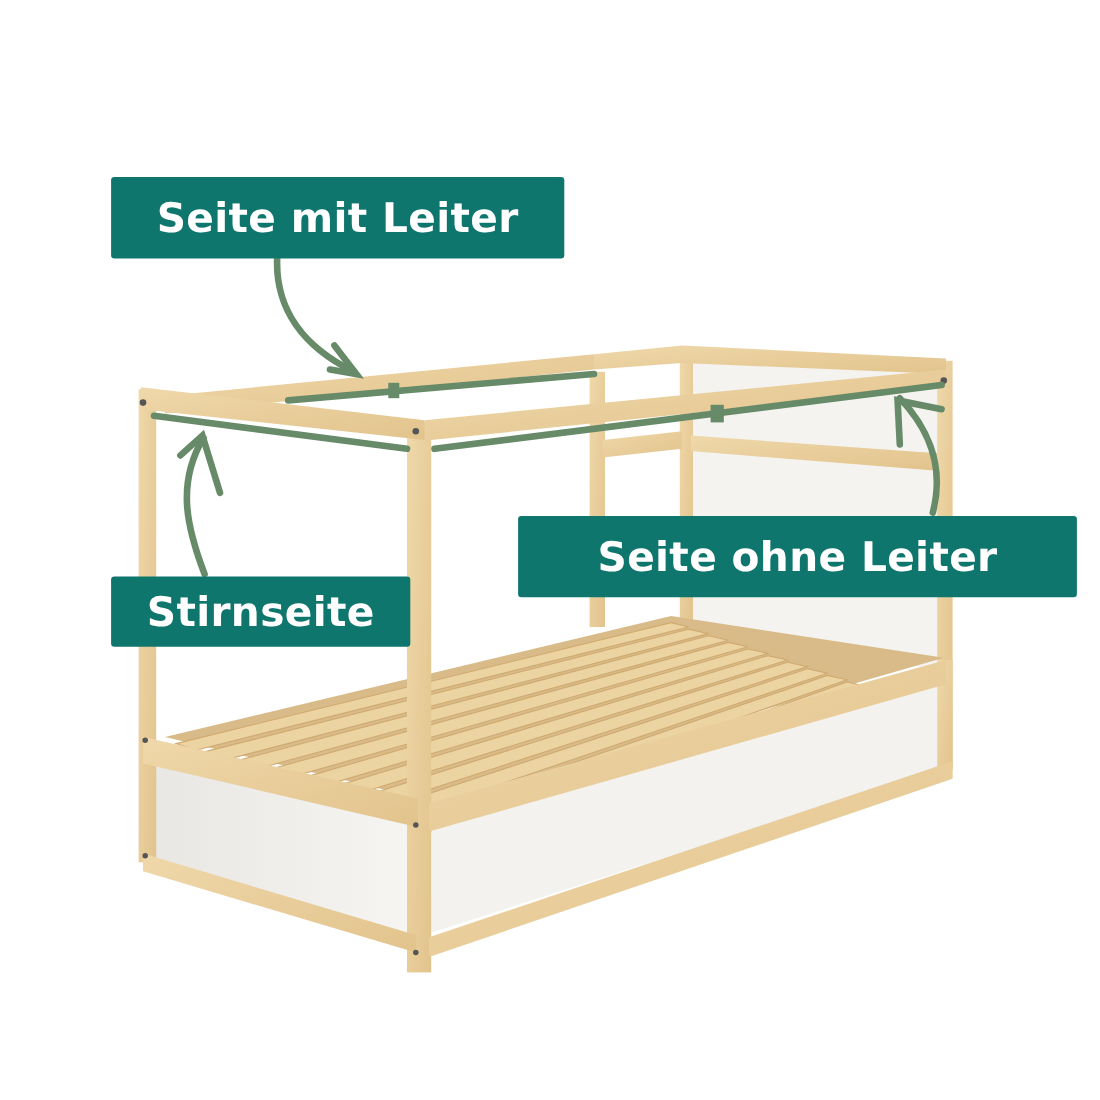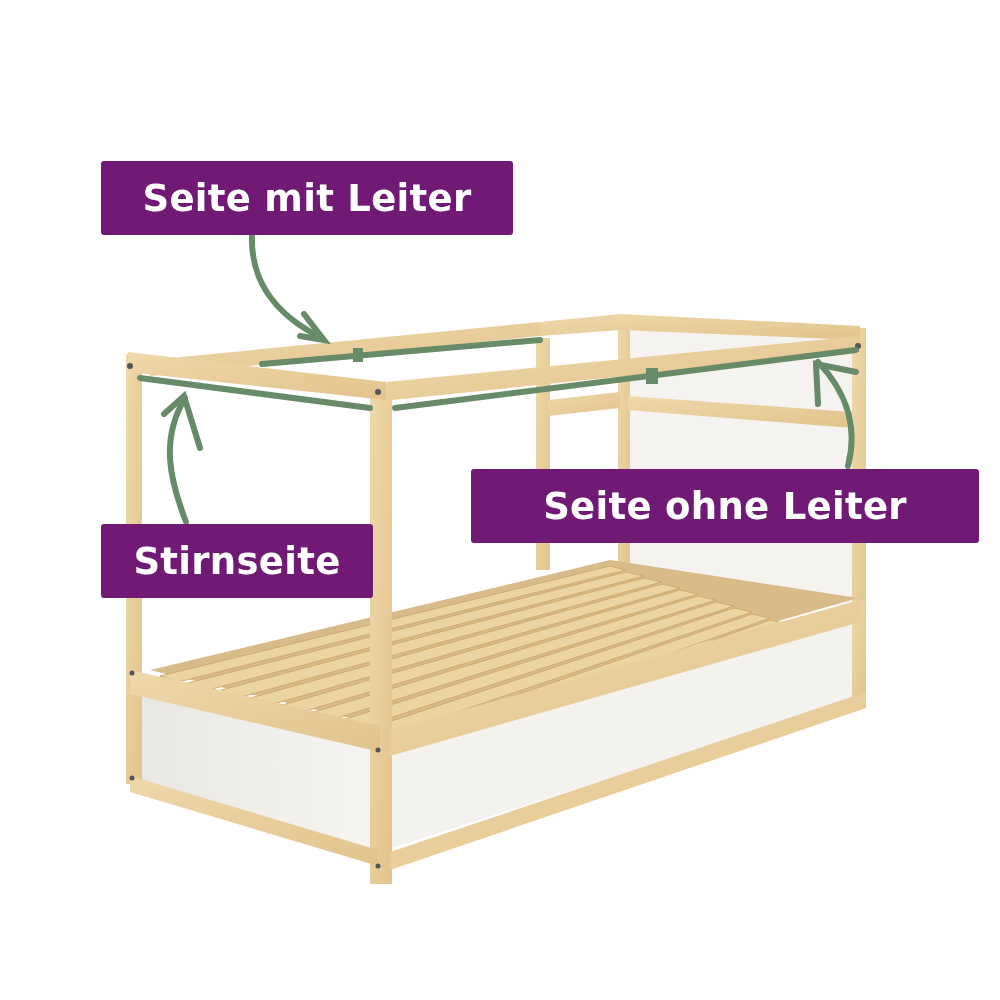--- a/index.html
+++ b/index.html
@@ -1,32 +1,32 @@
 <!DOCTYPE html>
 <html><head>
   <meta charset="utf-8">
   <style>
     html, body { margin: 0; padding: 0; background: #ffffff; }
     body { width: 1000px; height: 1000px; position: relative; overflow: hidden; font-family: "DejaVu Sans", sans-serif; }
     #scene { position: absolute; left: 0; top: 0; width: 1000px; height: 1000px; }
     .label {
       position: absolute;
-      background: #701a75;
+      background: #0f766e;
       color: #ffffff;
       font-family: "DejaVu Sans", sans-serif;
       font-weight: bold;
       font-size: 37px;
       letter-spacing: 0.3px;
       display: flex; align-items: center; justify-content: center;
       border-radius: 3px;
       white-space: nowrap;
       box-sizing: border-box;
     }
     #label-top { left: 101px; top: 161px; width: 412px; height: 74px; }
-    #label-left { left: 101px; top: 524px; width: 272px; height: 74px; }
+    #label-left { left: 101px; top: 524px; width: 272px; height: 64px; }
     #label-right { left: 471px; top: 469px; width: 508px; height: 74px; }
   </style>
 </head>
 <body>
 
 <svg id="scene" viewBox="0 0 1000 1000" xmlns="http://www.w3.org/2000/svg">
   <defs>
     <linearGradient id="woodG" x1="0" y1="0" x2="1" y2="1">
       <stop offset="0" stop-color="#efd8aa"></stop>
       <stop offset="1" stop-color="#e2c38c"></stop>

